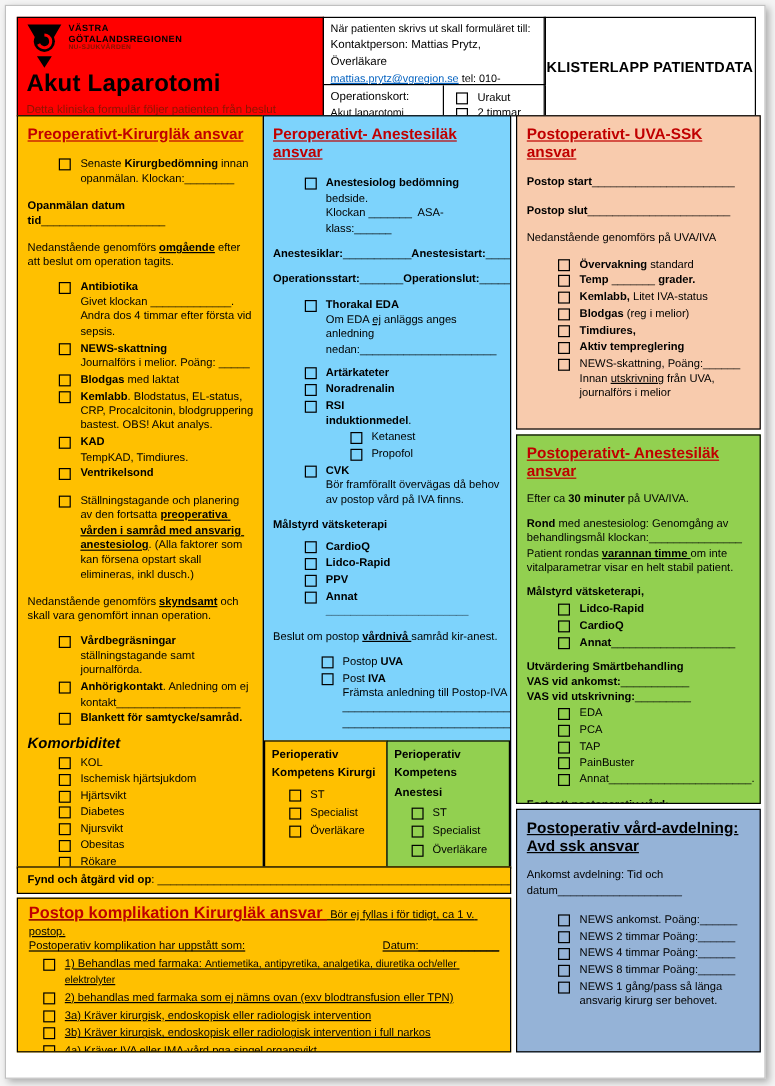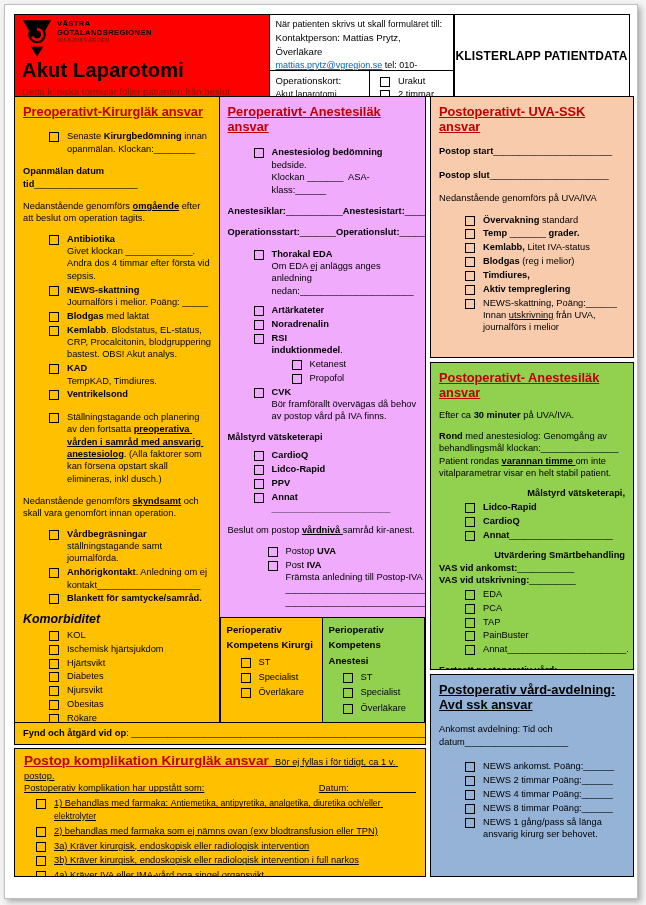--- a/index.html
+++ b/index.html
@@ -73,21 +73,21 @@
   #rsec-1{height:308px;}
   #rsec-2{flex:1;}
 
   
   .sec-title{
     color:#c00000;font-weight:bold;text-decoration:underline;
     font-size:12.8px;line-height:1.25;margin:2px 0 2px 0;
   }
   .sec-title.black{color:#000;}
   .para{font-size:9.3px;line-height:1.33;white-space:pre-wrap;}
-  .para.center{text-align:right;}
+  .para.center{text-align:left;}
   .para.subhead{font-size:12.4px;font-style:italic;}
   .para.split{display:flex;justify-content:space-between;white-space:nowrap;}
   .b{font-weight:bold;}
   .u{text-decoration:underline;}
   .sm{font-size:8.6px;}
   .hseg{color:#c00000;font-weight:bold;text-decoration:underline;font-size:13.6px;}
   .check-line{display:flex;align-items:flex-start;margin:1.5px 0 1.5px 26px;}
   .check-line.lvl2{margin-left:40px;}
   .check-line.lvl3{margin-left:64px;}
   .bottom-box .check-line{margin-left:12px;margin-top:2.5px;}
@@ -244,21 +244,21 @@
               </div>
               <div class="check-line lvl1">
                 <span class="cb"></span>
                 <span class="ct"><span>Obesitas</span></span>
               </div>
               <div class="check-line lvl1">
                 <span class="cb"></span>
                 <span class="ct"><span>Rökare</span></span>
               </div>
             </div>
-          <div class="col" id="col-mid" style="background: #f0abfc;">
+          <div class="col" id="col-mid" style="background: #7dd3fc;">
             <div id="mid-blocks">
                 <div class="sec-title">Peroperativt- Anestesiläk ansvar</div>
                 <div class="check-line lvl1" style="margin-top: 11px;">
                   <span class="cb"></span>
                   <span class="ct"><span class="b">Anestesiolog bedömning</span><span> bedside.
 Klockan _______  ASA-klass:______</span></span>
                 </div>
                 <div class="para " style="margin-top: 9px;"><span class="b">Anestesiklar:</span><span>___________</span><span class="b">Anestesistart:</span><span>_______</span></div>
                 <div class="para " style="margin-top: 9px;"><span class="b">Operationsstart:</span><span>_______</span><span class="b">Operationslut:</span><span>_______</span></div>
                 <div class="check-line lvl1" style="margin-top: 9px;">

